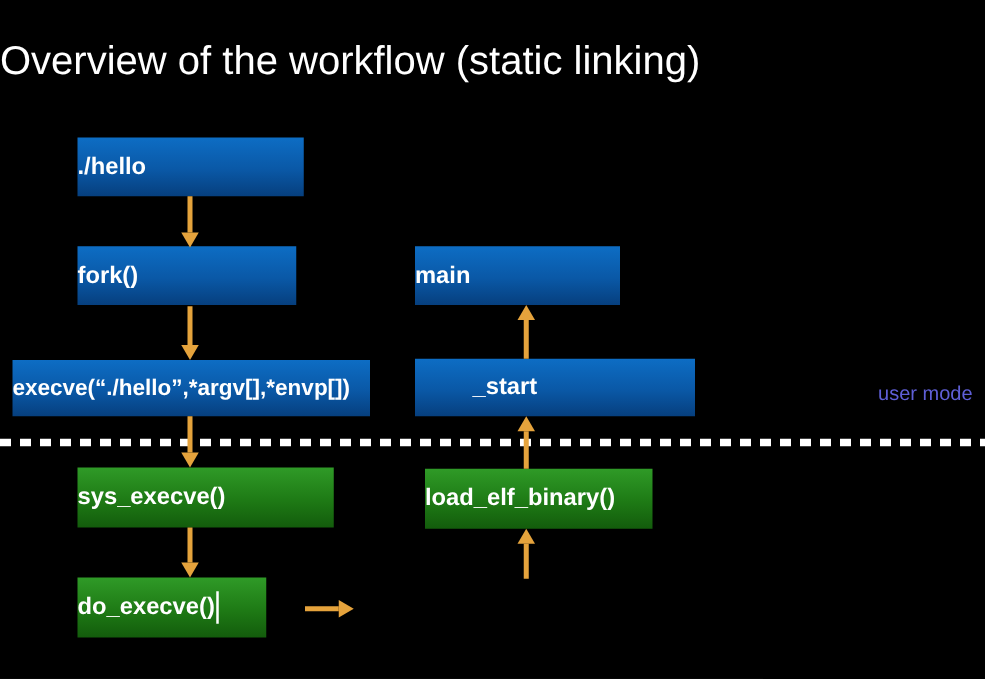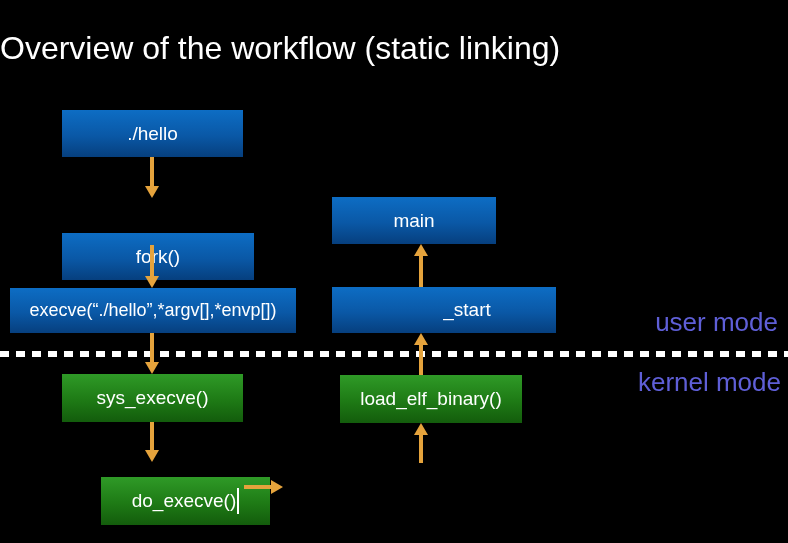--- a/index.html
+++ b/index.html
@@ -23,50 +23,51 @@
   .title{
     position:absolute;left:0;right:0;top:30px;
     color:var(--title-text);
     font-size:32px;
     font-weight:400;
     letter-spacing:0px;
     margin:0;
   }
   .box{
     position:absolute;
-    display:flex;align-items:center;justify-content:center;
+    display:flex;align-items:center;justify-content:flex-start;
     color:var(--box-text);
     font-size:19px;
     z-index:2;
     white-space:nowrap;
+    font-weight:bold;
   }
   .box.blue{background:linear-gradient(180deg,var(--user-box-top) 0%,var(--user-box-mid) 55%,var(--user-box-bottom) 100%);}
   .box.green{background:linear-gradient(180deg,var(--kernel-box-top) 0%,var(--kernel-box-mid) 55%,var(--kernel-box-bottom) 100%);}
   .box-hello{left:62px;top:110px;width:181px;height:47px;}
-  .box-fork{left:62px;top:197px;width:192px;height:47px;margin-top:36px;}
+  .box-fork{left:62px;top:197px;width:175px;height:47px;}
   .box-execve{left:10px;top:288px;width:286px;height:45px;font-size:18px;}
   .box-main{left:332px;top:197px;width:164px;height:47px;}
   .box-start{left:332px;top:287px;width:178px;height:46px;padding-left:46px;}
-  .box-sys-execve{left:62px;top:374px;width:181px;height:48px;}
-  .box-do-execve{left:62px;top:477px;width:169px;height:48px;margin-left:39px;}
+  .box-sys-execve{left:62px;top:374px;width:205px;height:48px;}
+  .box-do-execve{left:62px;top:462px;width:151px;height:48px;}
   .box-load-elf{left:340px;top:375px;width:182px;height:48px;}
   .box-sbh{left:283px;top:463px;width:278px;height:48px;}
   .caret{
     display:inline-block;width:2px;height:26px;
     background:#ffffff;margin-left:1px;vertical-align:middle;
   }
   .divider{
     position:absolute;left:0;top:351px;width:788px;height:6px;
     background:repeating-linear-gradient(90deg,var(--divider) 0 9px,transparent 9px 16px);
     z-index:1;
   }
   .mode-label{
     position:absolute;
     color:var(--mode-label);
-    font-size:26px;
+    font-size:16px;
     text-align:right;
     z-index:2;
     white-space:nowrap;
   }
   .mode-user{right:10px;top:307px;}
   .mode-kernel{right:7px;top:367px;}
   .arrow-v{position:absolute;width:4px;background:var(--arrow);z-index:3;}
   .arrow-v::after{
     content:"";position:absolute;left:50%;margin-left:-7px;
     border-left:7px solid transparent;border-right:7px solid transparent;
@@ -98,21 +99,20 @@
   </div>
   <div class="box blue box-main">
     <span>main</span>
   </div>
   <div class="box blue box-start">
     <span>_start</span>
   </div>
 
   <div class="divider"></div>
   <div class="mode-label mode-user">user mode</div>
-  <div class="mode-label mode-kernel">kernel mode</div>
 
   <div class="box green box-sys-execve">
     <span>sys_execve()</span>
   </div>
   <div class="box green box-do-execve">
     <span>do_execve()</span>
       <span class="caret"></span>
   </div>
   <div class="box green box-load-elf">
     <span>load_elf_binary()</span>

